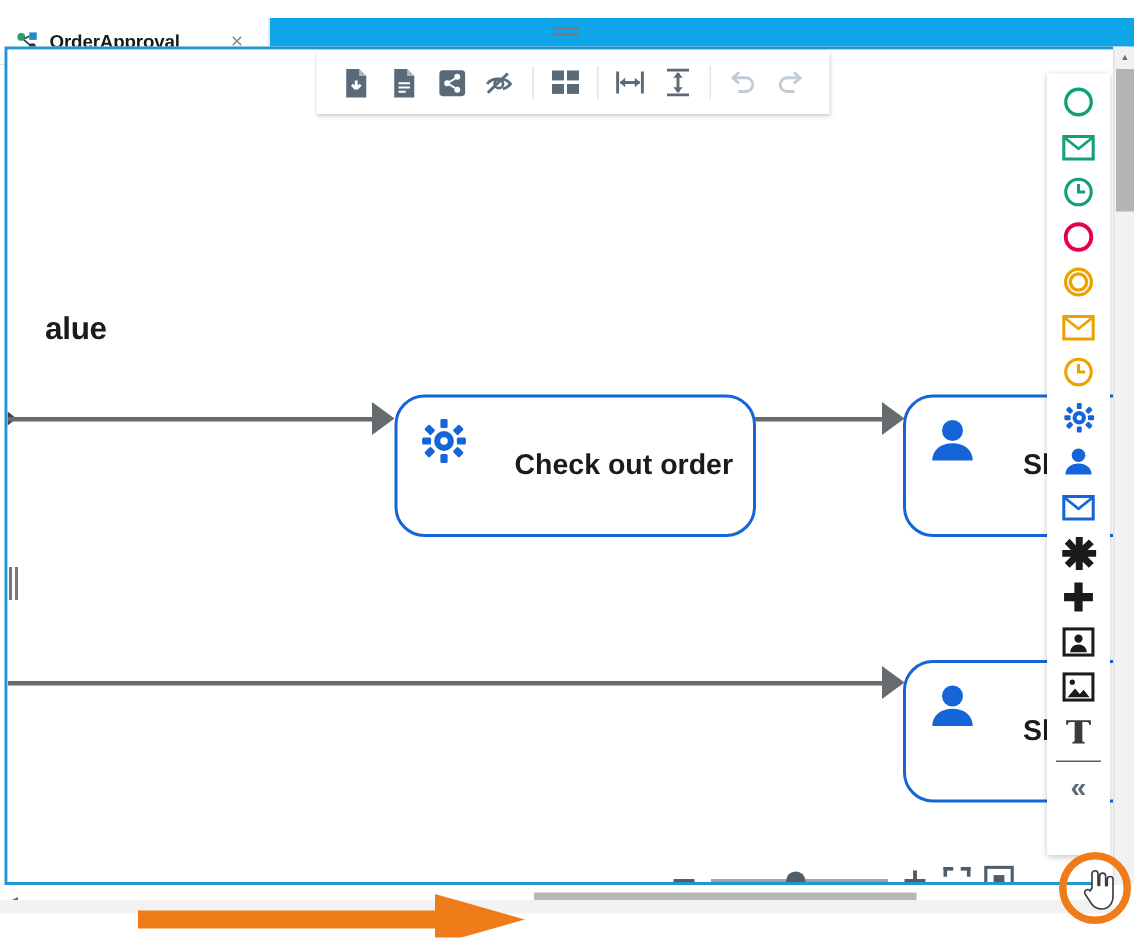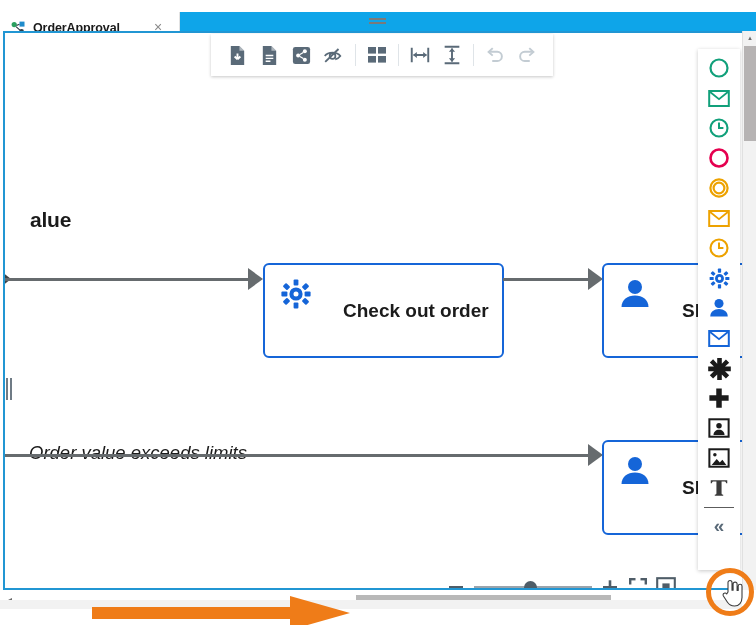--- a/index.html
+++ b/index.html
@@ -88,21 +88,21 @@
     border-top: 8px solid transparent;
     border-bottom: 8px solid transparent;
     border-left: 10px solid #3d4246;
   }
 
   
   .node {
     position: absolute;
     background: #ffffff;
     border: 2.5px solid #1565d8;
-    border-radius: 6px;
+    border-radius: 20px;
     display: flex; align-items: center;
   }
   .node-icon { position: absolute; left: 14px; top: 12px; width: 34px; height: 34px; }
   .node-label {
     font-size: 19px; font-weight: bold; color: #1b1b1b;
     white-space: nowrap;
   }
   .node.n1 { left: 258px; top: 230px; width: 241px; height: 95px; }
   .node.n1 .node-label { margin-left: 78px; }
   .node.n2 { left: 597px; top: 230px; width: 241px; height: 95px; }
@@ -271,21 +271,20 @@
       <div class="node n2">
         <span class="node-icon">
           <svg width="34" height="34" viewBox="0 0 34 34">
             <circle cx="17" cy="10" r="7" fill="#1565d8"></circle>
             <path d="M3.5 30c0-7.2 6-11.5 13.5-11.5S30.5 22.8 30.5 30z" fill="#1565d8"></path>
           </svg>
         </span>
         <span class="node-label">Sho</span>
       </div>
 
-      <div class="edge-label l2">Order value exceeds limits</div>
       <div class="conn" style="left:0px; top:421px; width:588px;"></div>
       <div class="conn-head" style="left:583px; top:411px;"></div>
 
       <div class="node n3">
         <span class="node-icon">
           <svg width="34" height="34" viewBox="0 0 34 34">
             <circle cx="17" cy="10" r="7" fill="#1565d8"></circle>
             <path d="M3.5 30c0-7.2 6-11.5 13.5-11.5S30.5 22.8 30.5 30z" fill="#1565d8"></path>
           </svg>
         </span>

